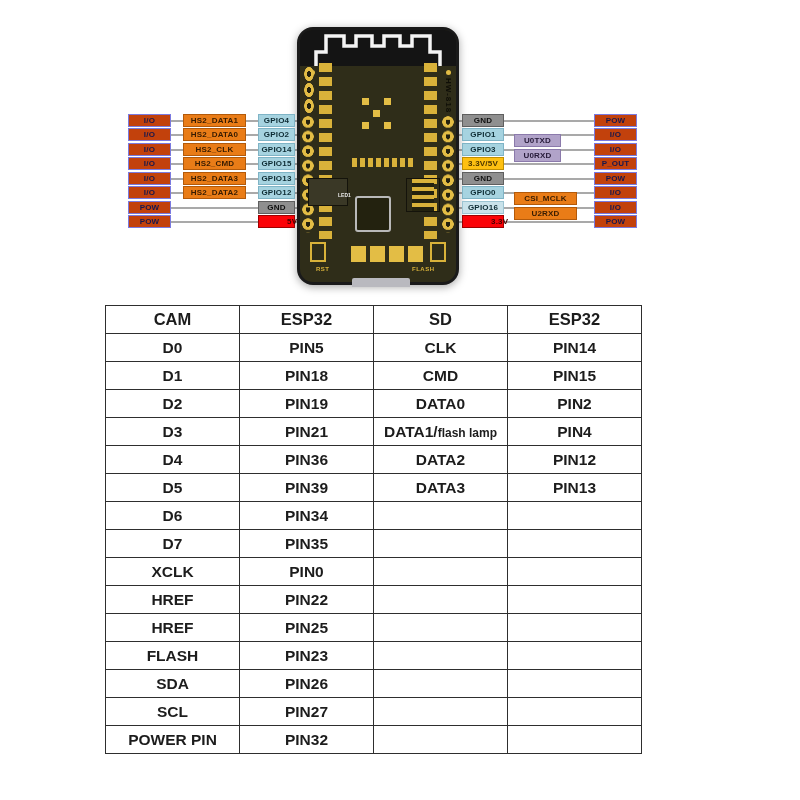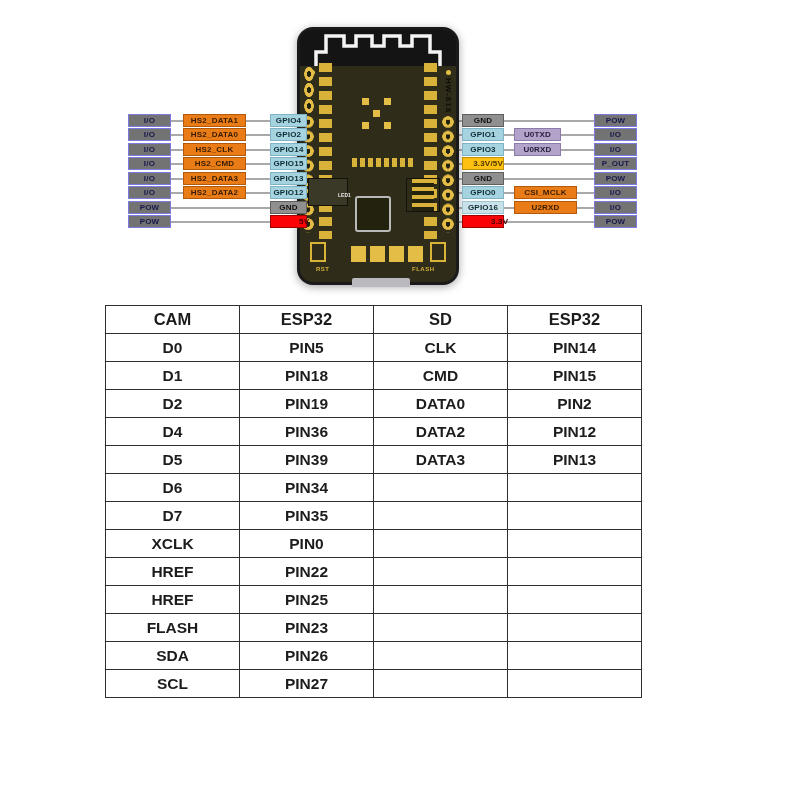--- a/index.html
+++ b/index.html
@@ -12,32 +12,32 @@
   .r0{top:114px}.r1{top:128px}.r2{top:143px}.r3{top:157px}
   .r4{top:172px}.r5{top:186px}.r6{top:201px}.r7{top:215px}
   .wire{position:absolute;top:6px;height:1.5px;background:#a9a9a9;z-index:1;}
   .wl{left:150px;width:160px;}
   .wr{left:450px;width:150px;}
   .pbox{position:absolute;top:0;height:13px;line-height:12px;box-sizing:border-box;
         border:1px solid rgba(0,0,0,.28);text-align:center;font-size:8px;font-weight:bold;
         z-index:3;letter-spacing:.2px;}
   .a{left:128px;width:43px;}
   .b{left:183px;width:63px;}
-  .c{left:270px;width:37px;}
+  .c{left:258px;width:37px;}
   .d{left:462px;width:42px;}
-  .e{left:514px;width:63px;}
+  .e{left:514px;width:63px;margin-top:6px;}
   .e.pur{width:47px;}
   .f{left:594px;width:43px;}
-  .io  {background:#737373;border-color:#7a7ae0;color:#17174d;}
+  .io  {background:#c2410c;border-color:#7a7ae0;color:#17174d;}
   .org {background:#e97c17;border-color:#b35a0a;color:#371c02;}
   .teal{background:#a6d3e0;border-color:#7fb4c6;color:#0d2b33;}
   .teal-lt{background:#c9e2ea;border-color:#9cc4d2;color:#0d2b33;}
   .gray{background:#8f8f8f;border-color:#5f5f5f;color:#101010;}
   .red {background:#fb0207;border-color:#9e0000;color:#460000;padding-left:28px;}
-  .yel {background:#fec011;border-color:#c08f00;color:#4a3600;text-align:right;}
+  .yel {background:#fec011;border-color:#c08f00;color:#4a3600;}
   .pur {background:#b1a3c9;border-color:#8b7aab;color:#261a38;}
 
   
   #pcb{position:absolute;left:297px;top:27px;width:162px;height:258px;z-index:2;
        background:#2f2d19;border-radius:16px;border:3px solid #1a1a1a;
        box-shadow:0 2px 8px rgba(0,0,0,.35);box-sizing:border-box;}
   #pcb-top{position:absolute;left:0;top:0;width:156px;height:36px;background:#141414;
        border-radius:12px 12px 0 0;overflow:hidden;}
   .pads-v{position:absolute;width:13px;background-repeat:repeat-y;}
   .smd-l{left:19px;top:33px;height:176px;
@@ -242,20 +242,28 @@
         <td>CMD</td>
         <td>PIN15</td>
       </tr>
       <tr>
         <td>D2</td>
         <td>PIN19</td>
         <td>DATA0</td>
         <td>PIN2</td>
       </tr>
       <tr>
+        <td>D3</td>
+        <td>PIN21</td>
+        <td>
+          <span>DATA1/</span><span class="cellsub">flash lamp</span>
+        </td>
+        <td>PIN4</td>
+      </tr>
+      <tr>
         <td>D4</td>
         <td>PIN36</td>
         <td>DATA2</td>
         <td>PIN12</td>
       </tr>
       <tr>
         <td>D5</td>
         <td>PIN39</td>
         <td>DATA3</td>
         <td>PIN13</td>
@@ -301,16 +309,22 @@
         <td>PIN26</td>
         <td></td>
         <td></td>
       </tr>
       <tr>
         <td>SCL</td>
         <td>PIN27</td>
         <td></td>
         <td></td>
       </tr>
+      <tr>
+        <td>POWER PIN</td>
+        <td>PIN32</td>
+        <td></td>
+        <td></td>
+      </tr>
     </tbody>
   </table>
 
 </div>
 
 </body></html>

